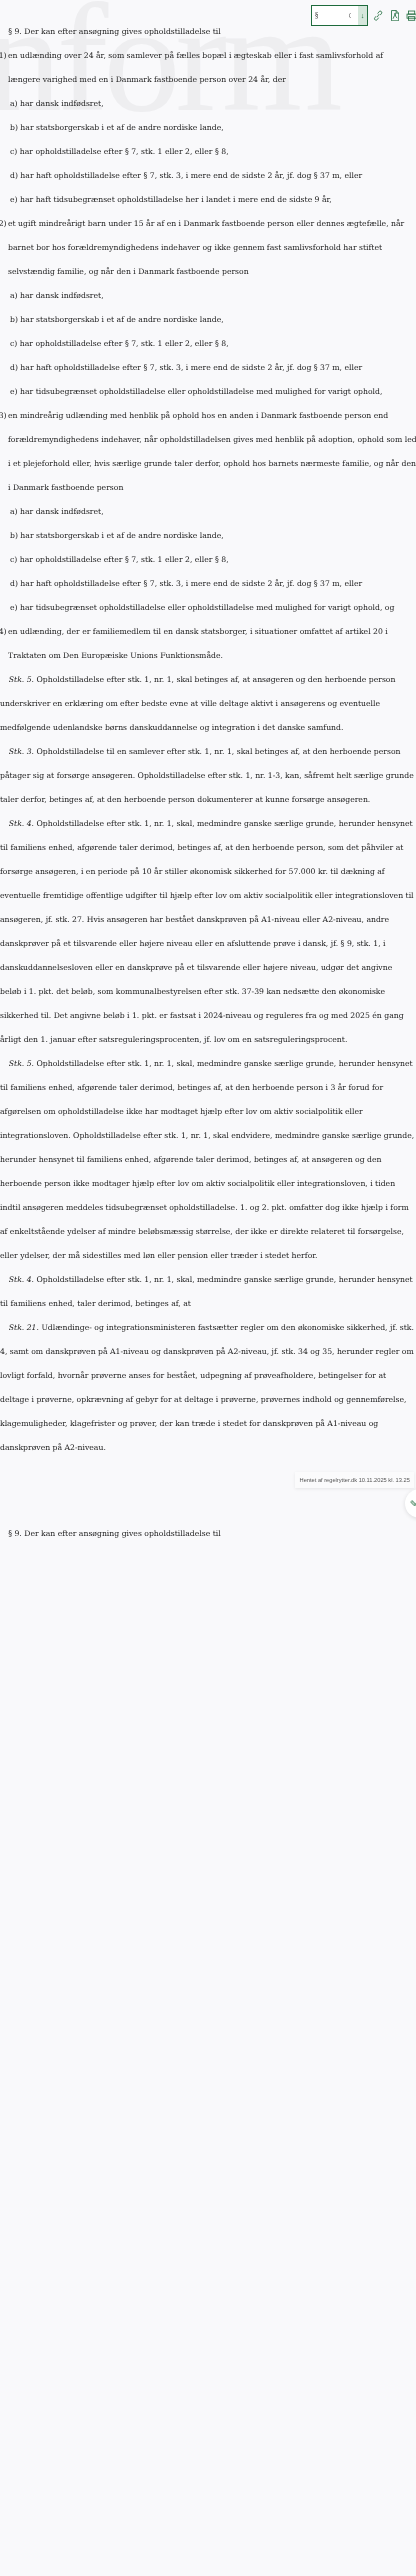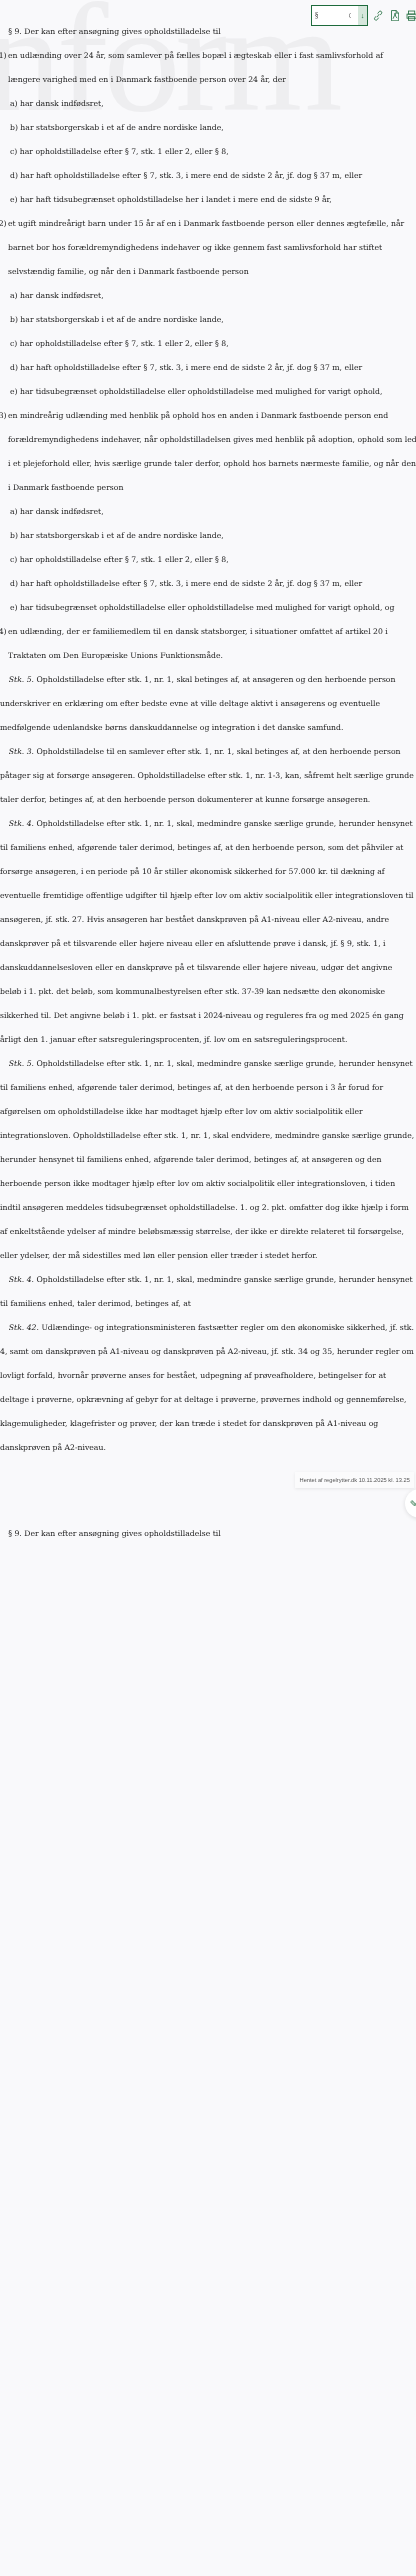--- a/index.html
+++ b/index.html
@@ -124,21 +124,21 @@
     </div>
   <div id="stklist">
       <div class="stk"><span class="nr">Stk. 5.</span> <span>Opholdstilladelse efter stk. 1, nr. 1, skal betinges af, at ansøgeren og den herboende person underskriver en erklæring om efter bedste evne at ville deltage aktivt i ansøgerens og eventuelle medfølgende udenlandske børns danskuddannelse og integration i det danske samfund.</span></div>
       <div class="stk"><span class="nr">Stk. 3.</span> <span>Opholdstilladelse til en samlever efter stk. 1, nr. 1, skal betinges af, at den herboende person påtager sig at forsørge ansøgeren. Opholdstilladelse efter stk. 1, nr. 1-3, kan, såfremt helt særlige grunde taler derfor, betinges af, at den herboende person dokumenterer at kunne forsørge ansøgeren.</span></div>
       <div class="stk"><span class="nr">Stk. 4.</span> <span>Opholdstilladelse efter stk. 1, nr. 1, skal, medmindre ganske særlige grunde, herunder hensynet til familiens enhed, afgørende taler derimod, betinges af, at den herboende person, som det påhviler at forsørge ansøgeren, i en periode på 10 år stiller økonomisk sikkerhed for 57.000 kr. til dækning af eventuelle fremtidige offentlige udgifter til hjælp efter lov om aktiv socialpolitik eller integrationsloven til ansøgeren, jf. stk. 27. Hvis ansøgeren har bestået danskprøven på A1-niveau eller A2-niveau, andre danskprøver på et tilsvarende eller højere niveau eller en afsluttende prøve i dansk, jf. § 9, stk. 1, i danskuddannelsesloven eller en danskprøve på et tilsvarende eller højere niveau, udgør det angivne beløb i 1. pkt. det beløb, som kommunalbestyrelsen efter stk. 37-39 kan nedsætte den økonomiske sikkerhed til. Det angivne beløb i 1. pkt. er fastsat i 2024-niveau og reguleres fra og med 2025 én gang årligt den 1. januar efter satsreguleringsprocenten, jf. lov om en satsreguleringsprocent.</span></div>
       <div class="stk"><span class="nr">Stk. 5.</span> <span>Opholdstilladelse efter stk. 1, nr. 1, skal, medmindre ganske særlige grunde, herunder hensynet til familiens enhed, afgørende taler derimod, betinges af, at den herboende person i 3 år forud for afgørelsen om opholdstilladelse ikke har modtaget hjælp efter lov om aktiv socialpolitik eller integrationsloven. Opholdstilladelse efter stk. 1, nr. 1, skal endvidere, medmindre ganske særlige grunde, herunder hensynet til familiens enhed, afgørende taler derimod, betinges af, at ansøgeren og den herboende person ikke modtager hjælp efter lov om aktiv socialpolitik eller integrationsloven, i tiden indtil ansøgeren meddeles tidsubegrænset opholdstilladelse. 1. og 2. pkt. omfatter dog ikke hjælp i form af enkeltstående ydelser af mindre beløbsmæssig størrelse, der ikke er direkte relateret til forsørgelse, eller ydelser, der må sidestilles med løn eller pension eller træder i stedet herfor.</span></div>
       <div class="stk"><span class="nr">Stk. 4.</span> <span>Opholdstilladelse efter stk. 1, nr. 1, skal, medmindre ganske særlige grunde, herunder hensynet til familiens enhed, taler derimod, betinges af, at</span></div>
     </div>
 
   <div class="stk">
-    <span class="nr">Stk. 42.</span>
+    <span class="nr">Stk. 21.</span>
     <span>Udlændinge- og integrationsministeren fastsætter regler om den økonomiske sikkerhed, jf. stk. 4, samt om danskprøven på A1-niveau og danskprøven på A2-niveau, jf. stk. 34 og 35, herunder regler om lovligt forfald, hvornår prøverne anses for bestået, udpegning af prøveafholdere, betingelser for at deltage i prøverne, opkrævning af gebyr for at deltage i prøverne, prøvernes indhold og gennemførelse, klagemuligheder, klagefrister og prøver, der kan træde i stedet for danskprøven på A1-niveau og danskprøven på A2-niveau.</span>
   </div>
 </div>
 
 <div class="footer-stamp-wrap">
   <div class="footer-stamp">Hentet af regelrytter.dk 10.11.2025 kl. 13.25</div>
   <div class="fab">✎</div>
 </div>
 <div class="repeat-head">§ 9. Der kan efter ansøgning gives opholdstilladelse til</div>
 

